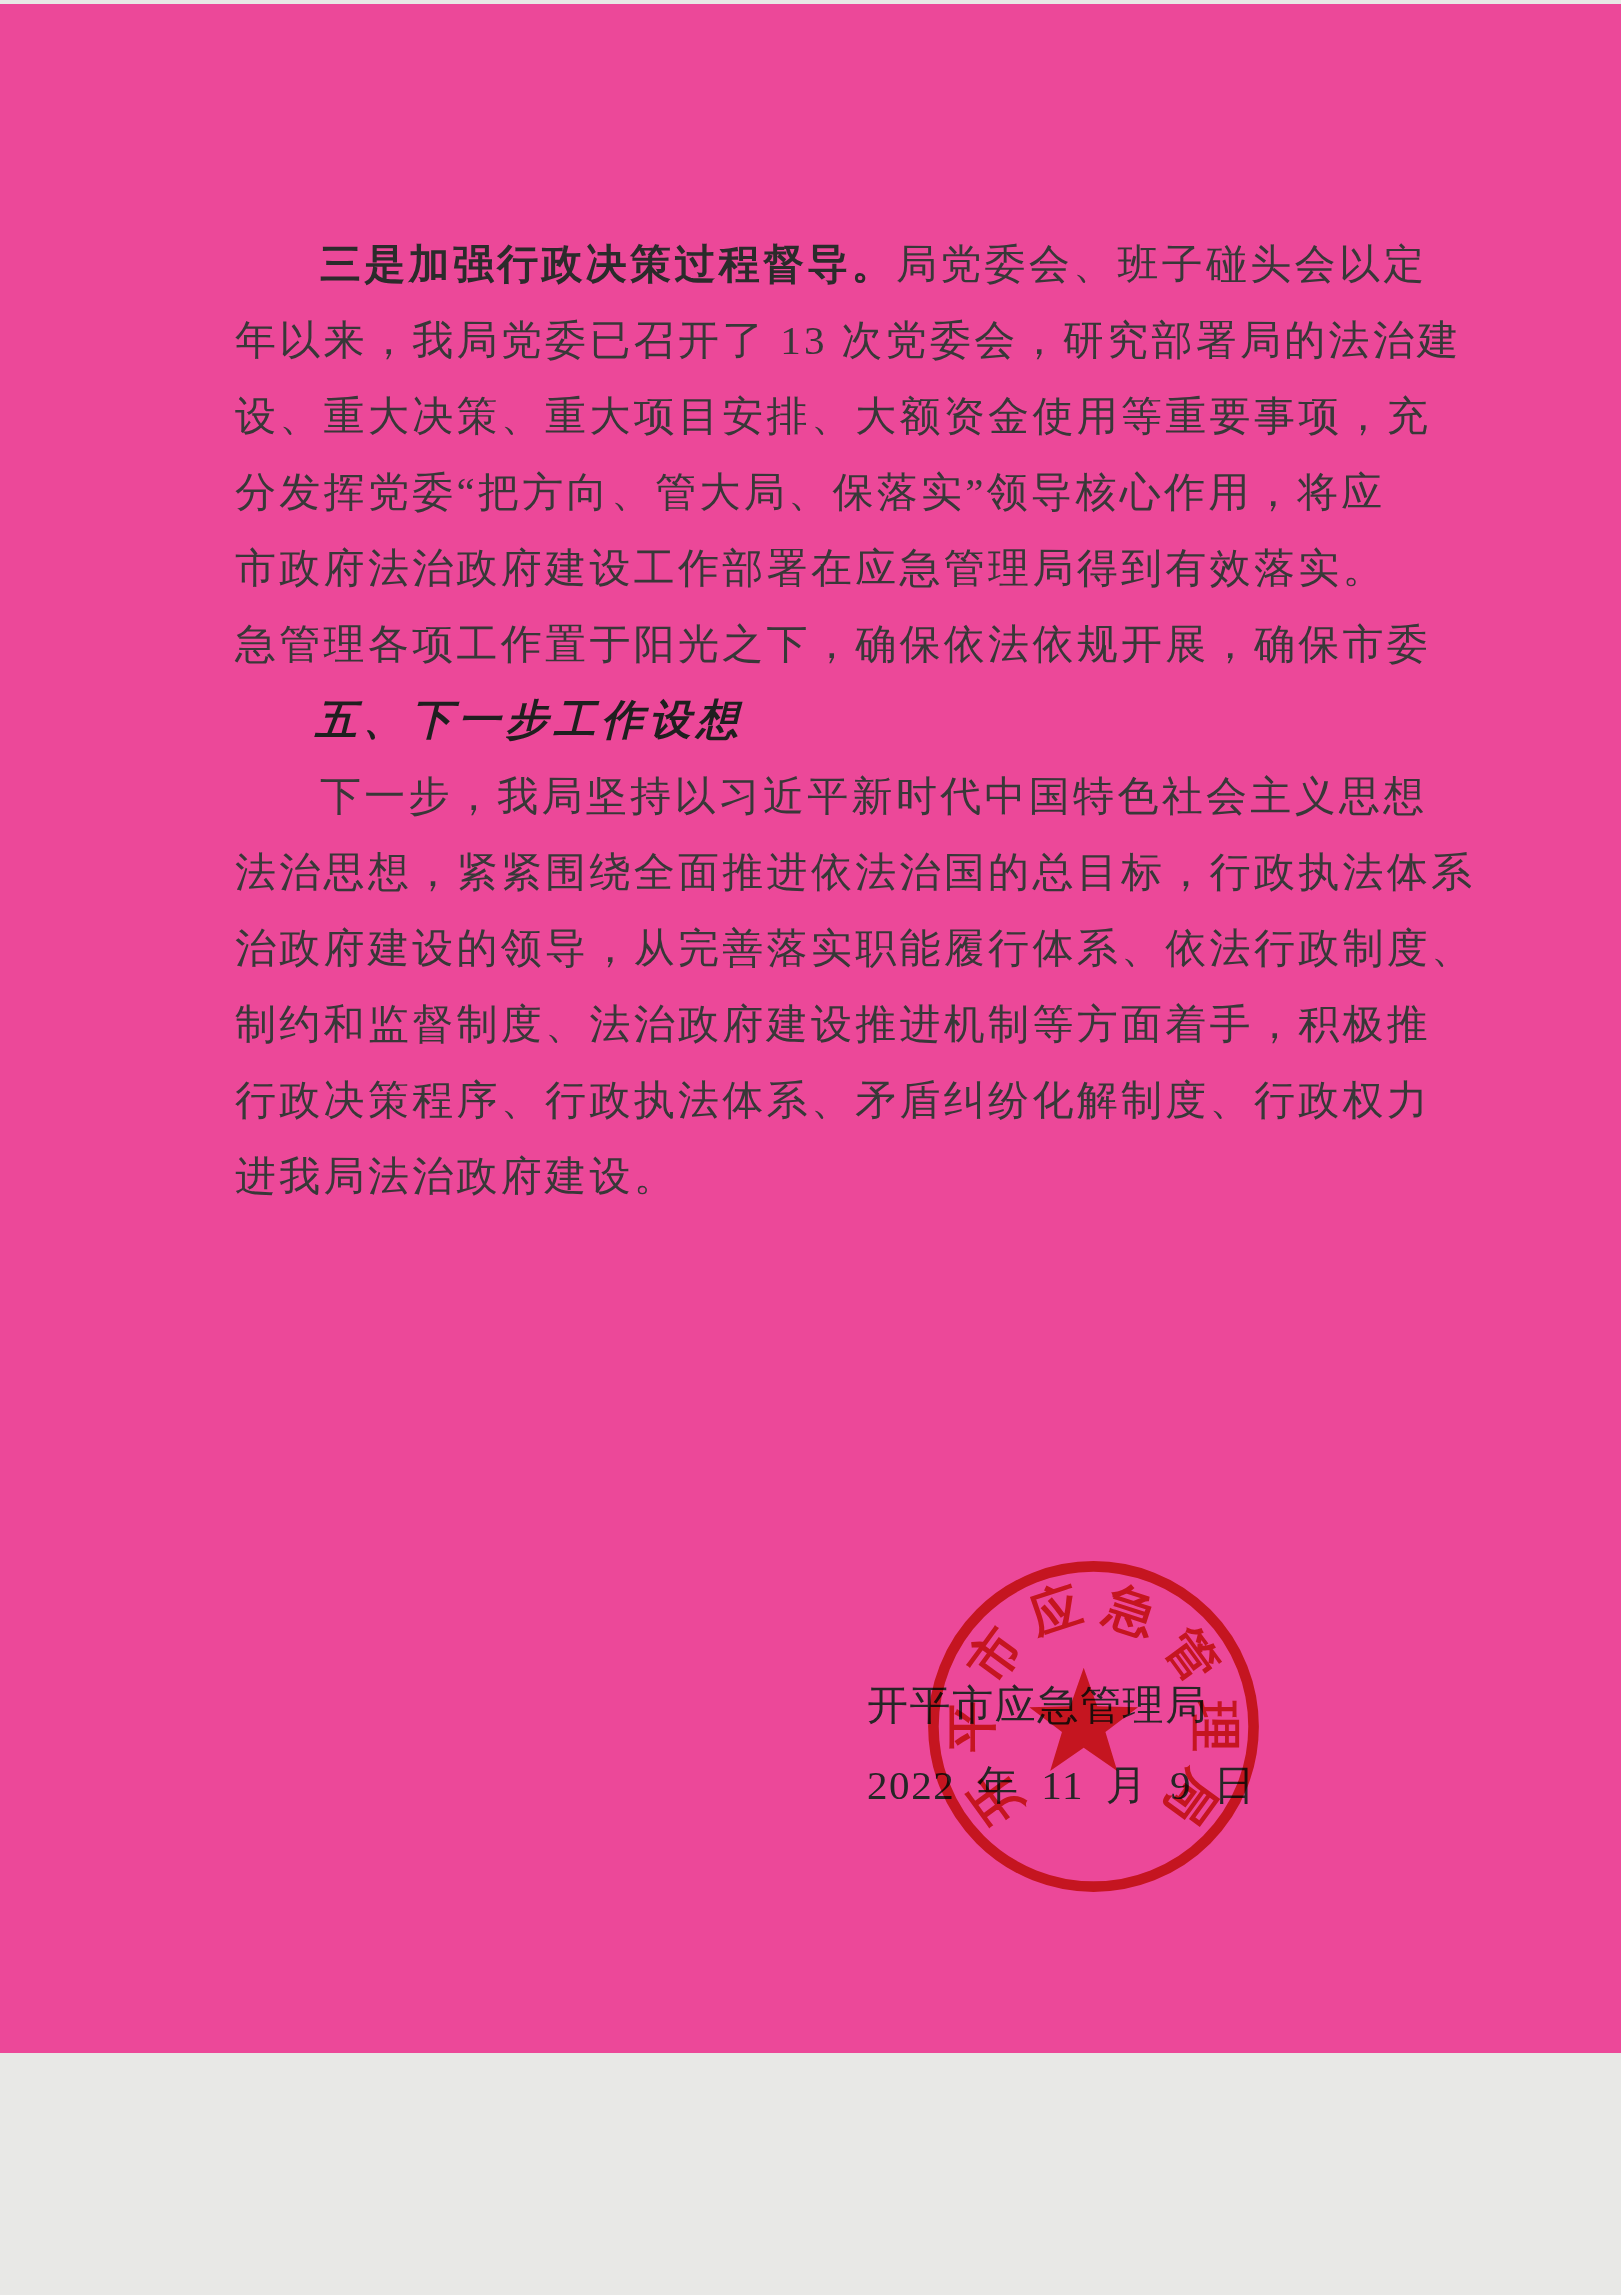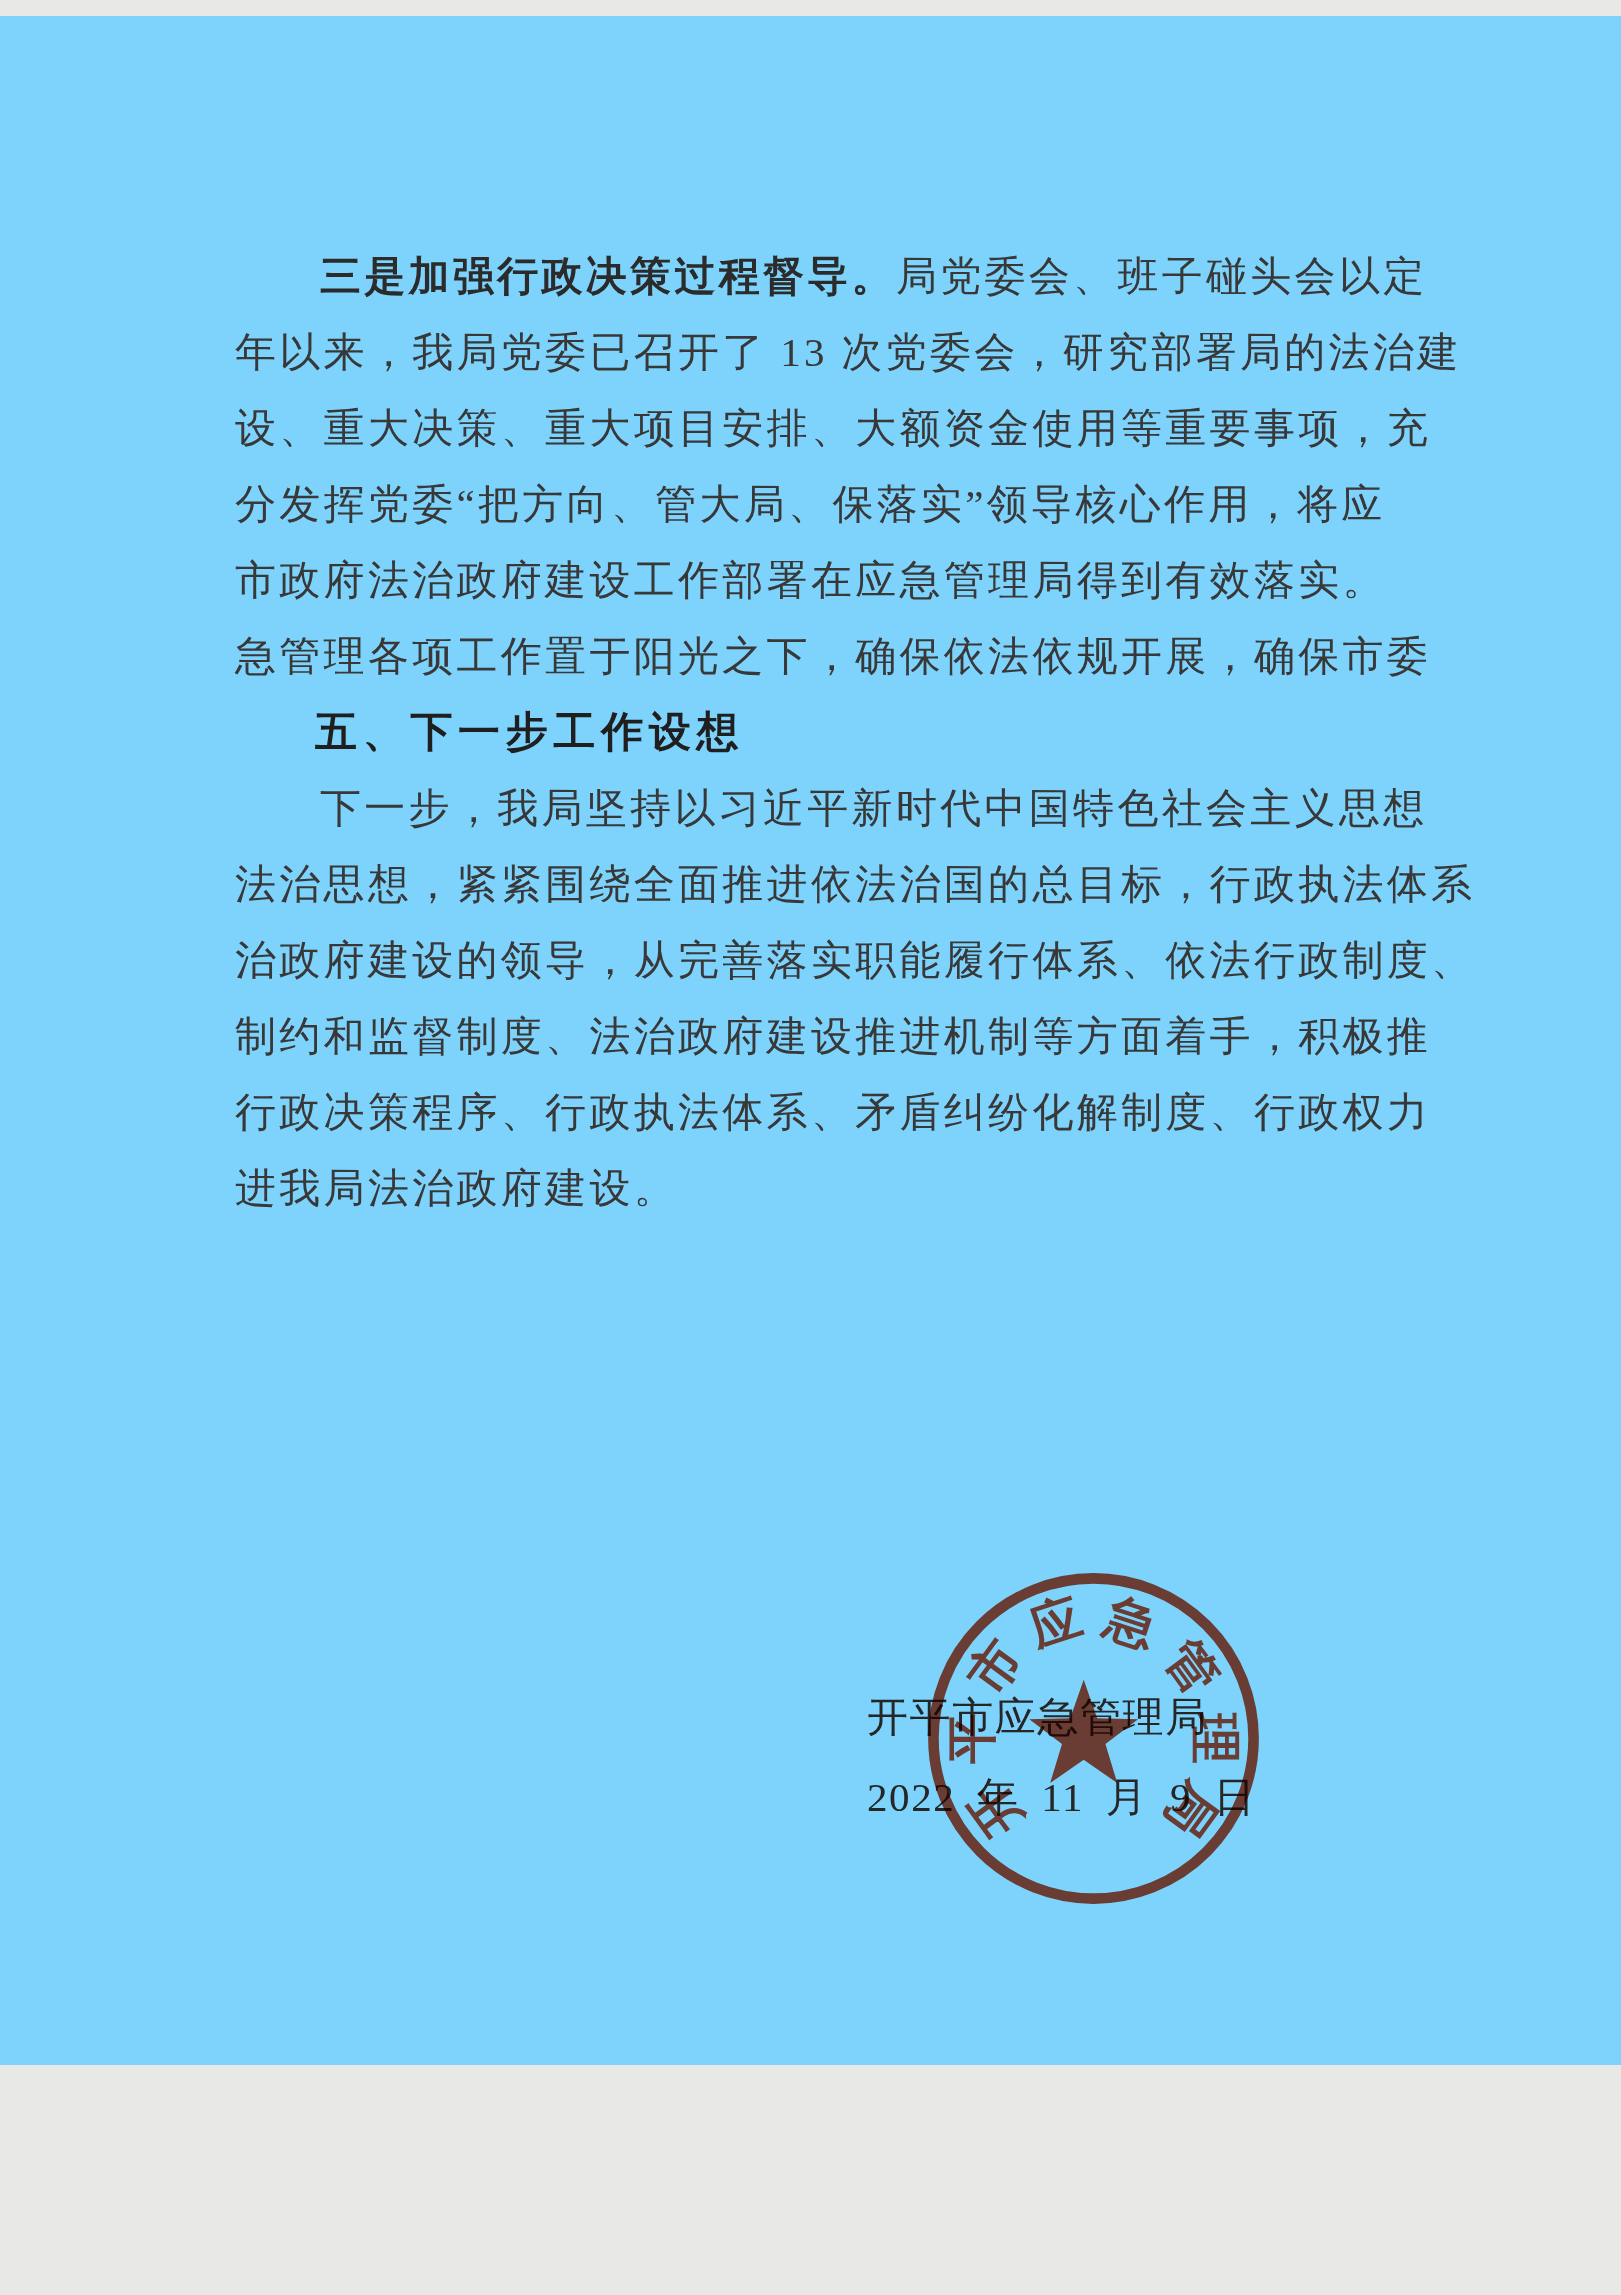--- a/index.html
+++ b/index.html
@@ -1,20 +1,20 @@
 <!DOCTYPE html>
 <html style="font-size:13px"><head>
 <meta charset="utf-8">
 <style>
   html,body { margin:0; padding:0; background:#e8e8e6; }
   .page {
     position:relative;
     width:1622px; height:2049px;
-    margin:16px auto;
-    background:#7dd3fc;
+    margin:4px auto;
+    background:#ec4899;
     overflow:hidden;
     font-family:"Liberation Serif","DejaVu Serif",serif;
   }
   .body-text {
     position:absolute;
     left:235px; top:222px;
     width:1227px;
     font-size:41px;
     line-height:76px;
     letter-spacing:3.3px;
@@ -24,20 +24,21 @@
   .tline.indent { padding-left:85px; }
   .tline b { font-weight:700; color:#2b2b2b; }
   .heading-line {
     height:76px; white-space:nowrap;
     padding-left:80px;
     font-family:"Liberation Sans","DejaVu Sans",sans-serif;
     font-weight:700;
     font-size:42px;
     letter-spacing:5.7px;
     color:#1f1f1f;
+    font-style:italic;
   }
   .signature {
     position:absolute;
     left:867px; top:1681px;
     font-size:41px; line-height:41px;
     letter-spacing:1.6px;
     color:#262626;
     white-space:nowrap;
   }
   .sig-date {

